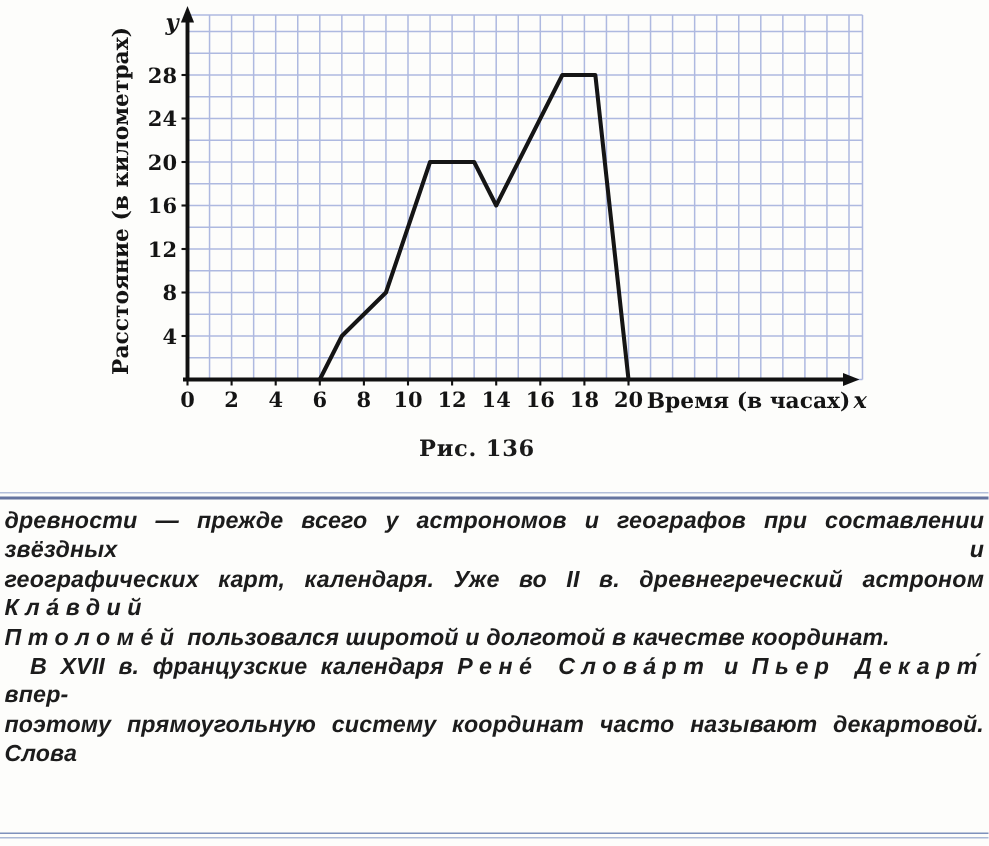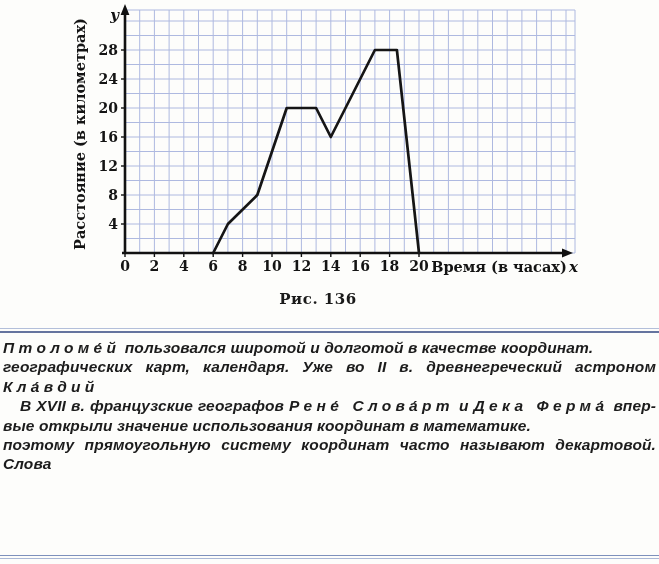--- a/index.html
+++ b/index.html
@@ -142,21 +142,21 @@
       <polyline points="213.2,253.0 227.9,224.0 257.3,195.0 286.7,108.0 316.1,108.0 330.8,137.0 374.9,50.0 396.9,50.0 419.0,253.0" fill="none" stroke="#151515" stroke-width="2.7" stroke-linejoin="round" stroke-linecap="round"></polyline>
     </svg>
 </div>
 
 <div class="fig-caption">Рис. 136</div>
 
 <div class="rule-top-a"></div>
 <div class="rule-top-b"></div>
 
 <div class="history">
+    <div class="hline"><span>древности — прежде всего у астрономов и географов при составлении звёздных и</span></div>
+    <div class="hline"><span>географических карт, календаря. Уже во II в. древнегреческий астроном </span><span class="sp">Кла́вдий</span></div>
     <div class="hline last"><span class="sp">Птоломе́й</span><span> пользовался широтой и долготой в качестве координат.</span></div>
-    <div class="hline"><span>географических карт, календаря. Уже во II в. древнегреческий астроном </span><span class="sp">Кла́вдий</span></div>
-    <div class="hline ind"><span>В XVII в. французские географов </span><span class="sp">Рене́ Слова́рт</span><span> и </span><span class="sp">Дека Ферма́</span><span> впер-</span></div>
-    <div class="hline last"><span>вые открыли значение использования координат в математике.</span></div>
+    <div class="hline ind"><span>В XVII в. французские календаря </span><span class="sp">Рене́ Слова́рт</span><span> и </span><span class="sp">Пьер Декарт́</span><span> впер-</span></div>
     <div class="hline"><span>поэтому прямоугольную систему координат часто называют декартовой. Слова</span></div>
   </div>
 
 <div class="rule-bot-a"></div>
 <div class="rule-bot-b"></div>
 
 </body></html>

